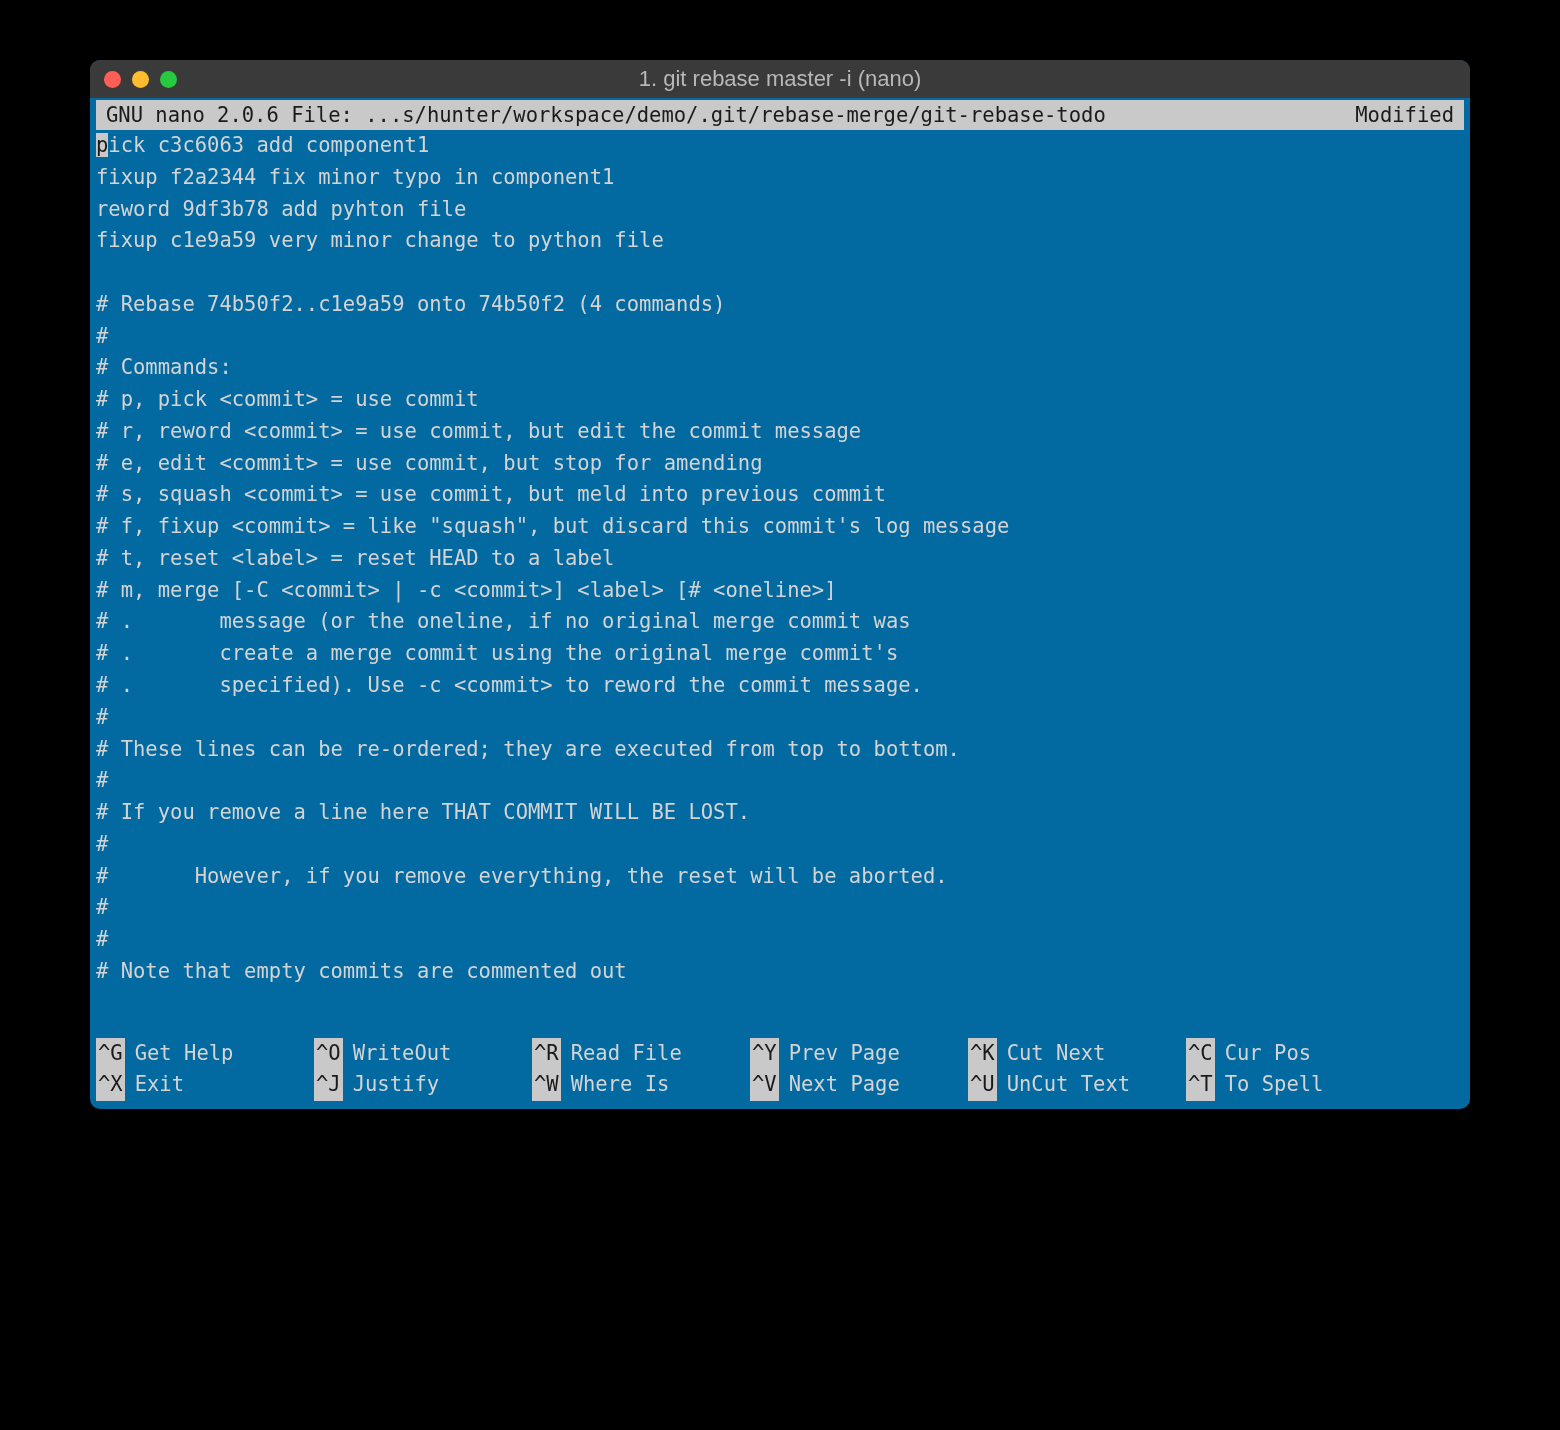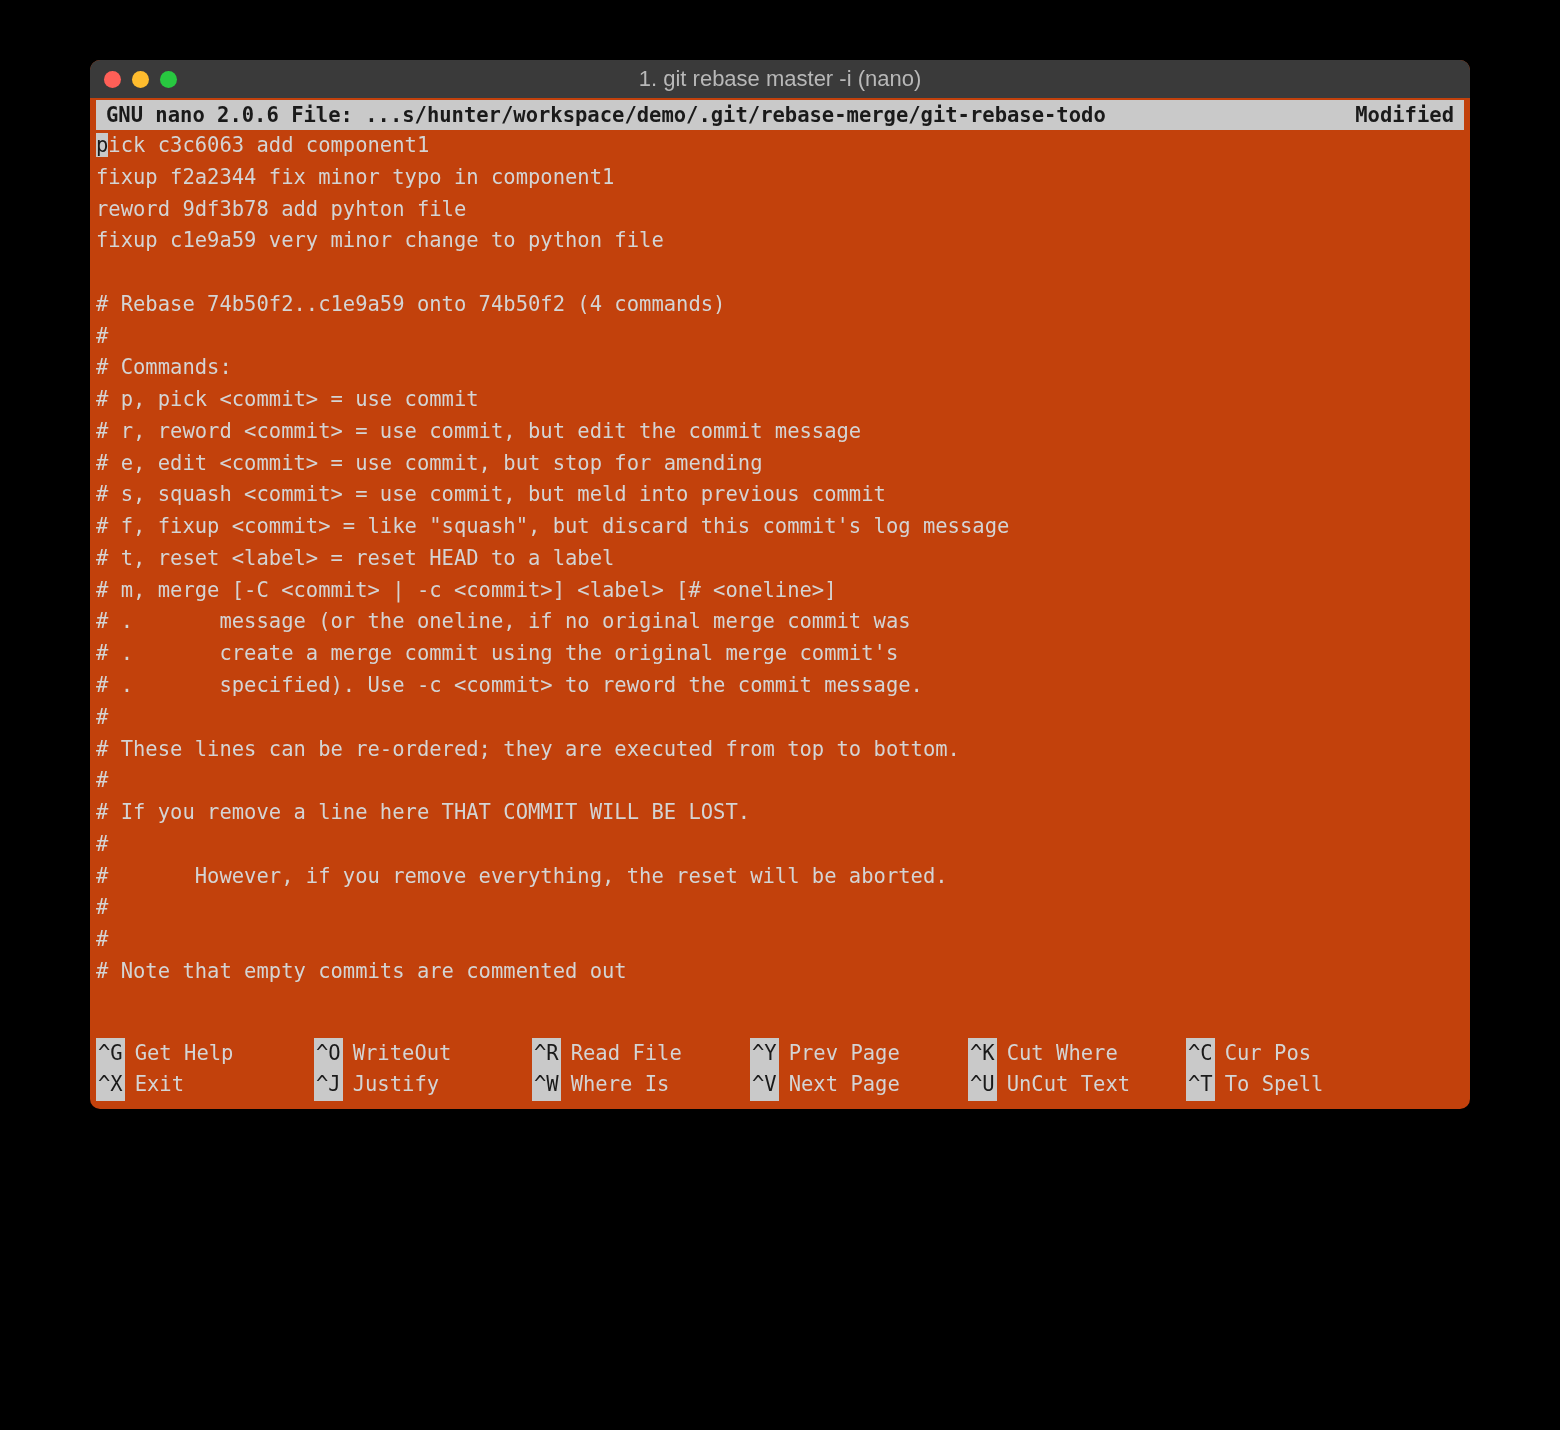--- a/index.html
+++ b/index.html
@@ -12,21 +12,21 @@
       font-family: 'Menlo', 'Monaco', 'Consolas', monospace;
       display: flex;
       align-items: flex-start;
       justify-content: center;
       padding: 60px 0;
       width: 1560px;
       height: 1430px;
     }
     .window {
       width: 1380px;
-      background: #c2410c;
+      background: #0369a1;
       border-radius: 10px;
       overflow: hidden;
       box-shadow: 0 20px 60px rgba(0,0,0,0.6);
     }
     .titlebar {
       background: #3a3a3a;
       height: 38px;
       display: flex;
       align-items: center;
       padding: 0 14px;
@@ -53,21 +53,20 @@
       font-family: -apple-system, 'Helvetica Neue', sans-serif;
     }
     .nano-header {
       background: #c9c9c9;
       color: #1a1a1a;
       padding: 3px 10px;
       margin: 2px 6px 0 6px;
       font-size: 20.5px;
       white-space: pre;
       display: flex;
-      font-weight: bold;
     }
     .nano-header .spacer { flex: 1; }
     .editor-content {
       padding: 0 6px 0 6px;
       color: #d4d4d4;
       font-size: 20.5px;
       line-height: 1.55;
     }
     .line {
       white-space: pre;
@@ -173,21 +172,21 @@
         <div class="shortcut">
           <span class="key-badge">^R</span>
           <span class="shortcut-label">Read File</span>
         </div>
         <div class="shortcut">
           <span class="key-badge">^Y</span>
           <span class="shortcut-label">Prev Page</span>
         </div>
         <div class="shortcut">
           <span class="key-badge">^K</span>
-          <span class="shortcut-label">Cut Where</span>
+          <span class="shortcut-label">Cut Next</span>
         </div>
         <div class="shortcut">
           <span class="key-badge">^C</span>
           <span class="shortcut-label">Cur Pos</span>
         </div>
       </div>
     <div class="shortcut-row" id="shortcut-row-2">
         <div class="shortcut">
           <span class="key-badge">^X</span>
           <span class="shortcut-label">Exit</span>

